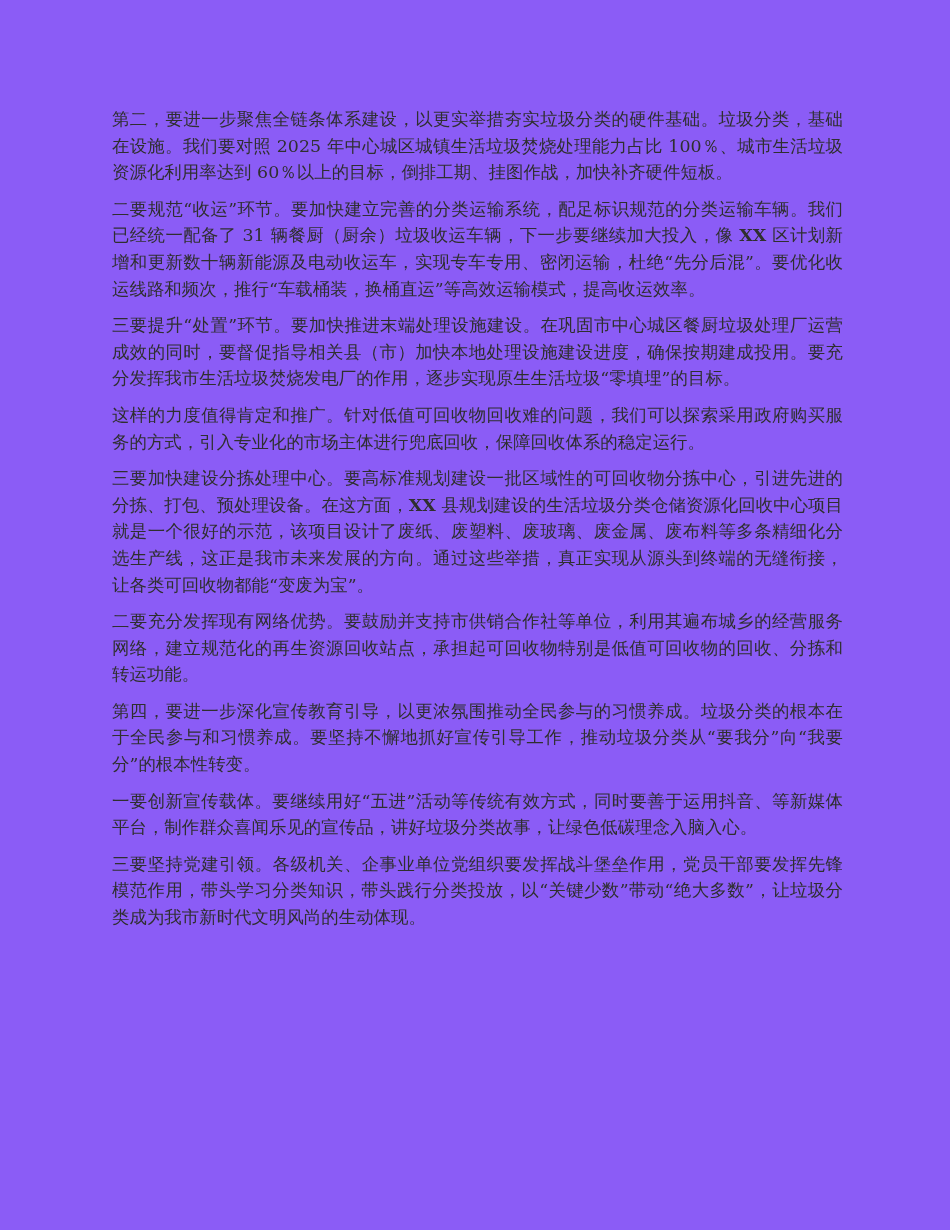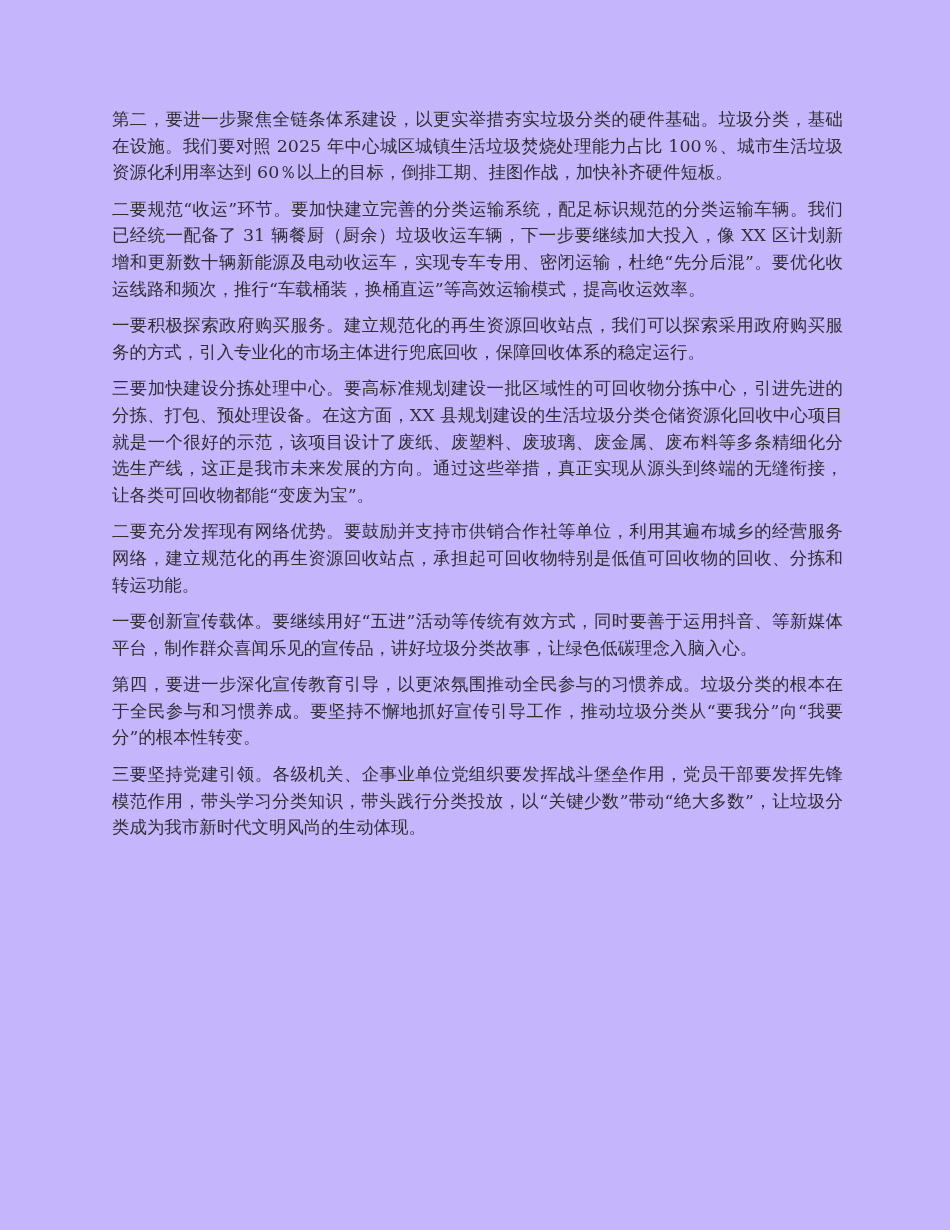--- a/index.html
+++ b/index.html
@@ -34,30 +34,31 @@
     line-height: 26.6px;
     color: #2f2f2f;
     text-align: justify;
     text-justify: inter-ideograph;
     letter-spacing: 0.05px;
     font-family: "DejaVu Serif", "Liberation Serif", serif;
     white-space: normal;
     word-break: break-all;
   }
   p.para:last-child { margin-bottom: 12px; }
-  b.em { font-weight: normal; }
+  b.em { font-weight: bold; }
 </style>
 </head>
 <body>
 
-<div class="page" style="background: #c4b5fd;">
+<div class="page" style="background: #8b5cf6;">
   <div class="doc-body" style="color: rgb(47, 47, 47);">
 
   <p class="para">第二，要进一步聚焦全链条体系建设，以更实举措夯实垃圾分类的硬件基础。垃圾分类，基础在设施。我们要对照 2025 年中心城区城镇生活垃圾焚烧处理能力占比 100％、城市生活垃圾资源化利用率达到 60％以上的目标，倒排工期、挂图作战，加快补齐硬件短板。</p>
       <p class="para">二要规范“收运”环节。要加快建立完善的分类运输系统，配足标识规范的分类运输车辆。我们已经统一配备了 31 辆餐厨（厨余）垃圾收运车辆，下一步要继续加大投入，像 <b class="em">XX</b> 区计划新增和更新数十辆新能源及电动收运车，实现专车专用、密闭运输，杜绝“先分后混”。要优化收运线路和频次，推行“车载桶装，换桶直运”等高效运输模式，提高收运效率。</p>
-      <p class="para">一要积极探索政府购买服务。建立规范化的再生资源回收站点，我们可以探索采用政府购买服务的方式，引入专业化的市场主体进行兜底回收，保障回收体系的稳定运行。</p>
+      <p class="para">三要提升“处置”环节。要加快推进末端处理设施建设。在巩固市中心城区餐厨垃圾处理厂运营成效的同时，要督促指导相关县（市）加快本地处理设施建设进度，确保按期建成投用。要充分发挥我市生活垃圾焚烧发电厂的作用，逐步实现原生生活垃圾“零填埋”的目标。</p>
+      <p class="para">这样的力度值得肯定和推广。针对低值可回收物回收难的问题，我们可以探索采用政府购买服务的方式，引入专业化的市场主体进行兜底回收，保障回收体系的稳定运行。</p>
       <p class="para">三要加快建设分拣处理中心。要高标准规划建设一批区域性的可回收物分拣中心，引进先进的分拣、打包、预处理设备。在这方面，<b class="em">XX</b> 县规划建设的生活垃圾分类仓储资源化回收中心项目就是一个很好的示范，该项目设计了废纸、废塑料、废玻璃、废金属、废布料等多条精细化分选生产线，这正是我市未来发展的方向。通过这些举措，真正实现从源头到终端的无缝衔接，让各类可回收物都能“变废为宝”。</p>
       <p class="para">二要充分发挥现有网络优势。要鼓励并支持市供销合作社等单位，利用其遍布城乡的经营服务网络，建立规范化的再生资源回收站点，承担起可回收物特别是低值可回收物的回收、分拣和转运功能。</p>
+      <p class="para">第四，要进一步深化宣传教育引导，以更浓氛围推动全民参与的习惯养成。垃圾分类的根本在于全民参与和习惯养成。要坚持不懈地抓好宣传引导工作，推动垃圾分类从“要我分”向“我要分”的根本性转变。</p>
       <p class="para">一要创新宣传载体。要继续用好“五进”活动等传统有效方式，同时要善于运用抖音、等新媒体平台，制作群众喜闻乐见的宣传品，讲好垃圾分类故事，让绿色低碳理念入脑入心。</p>
-      <p class="para">第四，要进一步深化宣传教育引导，以更浓氛围推动全民参与的习惯养成。垃圾分类的根本在于全民参与和习惯养成。要坚持不懈地抓好宣传引导工作，推动垃圾分类从“要我分”向“我要分”的根本性转变。</p>
       <p class="para">三要坚持党建引领。各级机关、企事业单位党组织要发挥战斗堡垒作用，党员干部要发挥先锋模范作用，带头学习分类知识，带头践行分类投放，以“关键少数”带动“绝大多数”，让垃圾分类成为我市新时代文明风尚的生动体现。</p>
     </div>
 </div>
 
 </body></html>

